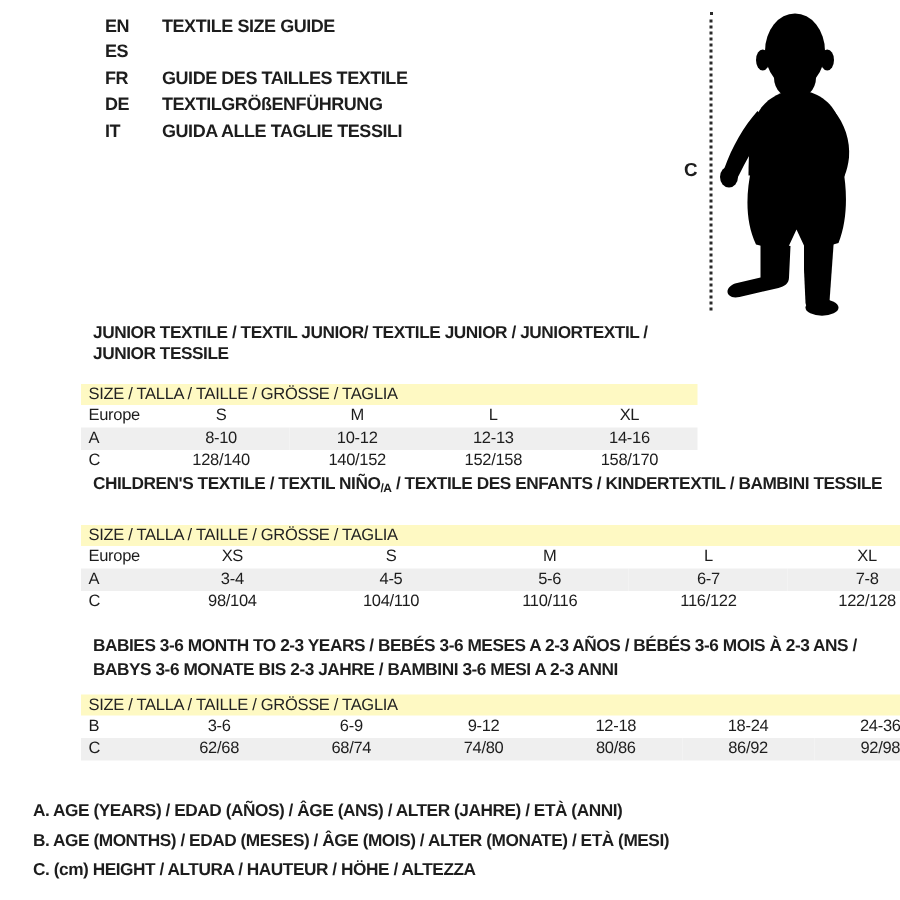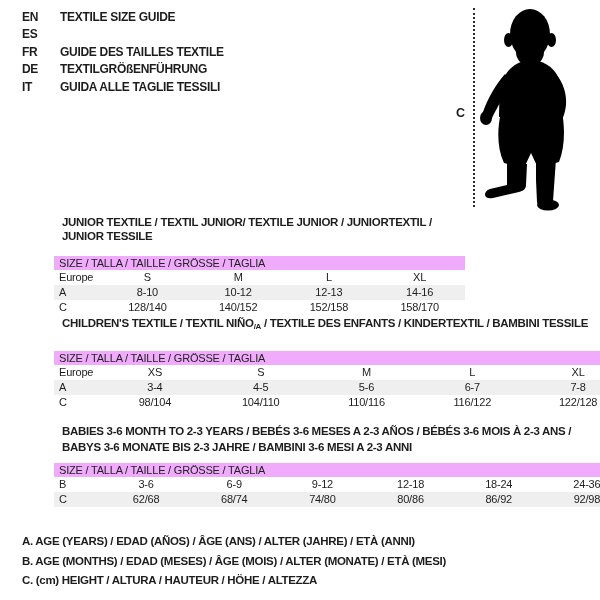--- a/index.html
+++ b/index.html
@@ -6,21 +6,21 @@
   body{
     width:600px;height:600px;background:#ffffff;
     font-family:"Liberation Sans",sans-serif;color:#1d1d1d;
     -webkit-font-smoothing:antialiased;
   }
   .page{position:relative;width:600px;height:600px;overflow:hidden;background:#fff;}
 
   
   .lang-header{position:absolute;left:22px;top:9px;}
   .lang-row{display:flex;line-height:17.4px;font-weight:bold;font-size:12px;letter-spacing:-0.3px;}
-  .lang-code{width:38px;}
+  .lang-code{width:38px;margin-left:48px;}
 
   
   .figure-wrap{position:absolute;left:0;top:0;width:600px;height:220px;}
   .meas-line{position:absolute;left:473px;top:8px;height:199px;width:0;border-left:2px dotted #2a2a2a;}
   .meas-label{position:absolute;left:456px;top:106px;font-weight:bold;font-size:12.5px;}
   .baby-svg{position:absolute;left:478px;top:2px;}
 
   
   .sec{position:absolute;left:14px;margin-left:40px;}
   .sec-junior{top:215px;width:411px;}
@@ -28,21 +28,21 @@
   .sec-babies{top:423px;width:577px;}
   .sec-title{margin:0 0 0 8px;font-size:11.5px;font-weight:bold;line-height:14px;letter-spacing:-0.3px;}
   .sec-babies .sec-title{line-height:16px;}
   .sec-title sub{font-size:8px;vertical-align:-2px;}
   .sec-junior .size-table{margin-top:13px;}
   .sec-children .size-table{margin-top:17px;}
   .sec-babies .size-table{margin-top:8px;}
 
   table.size-table{border-collapse:collapse;table-layout:fixed;width:100%;font-size:11px;letter-spacing:-0.2px;}
   col.c-label{width:48px;}
-  tr.bar td{background:#f0abfc;height:14px;padding:0 0 0 5px;text-align:left;color:#222;line-height:14px;}
+  tr.bar td{background:#fef9c3;height:14px;padding:0 0 0 5px;text-align:left;color:#222;line-height:14px;}
   tr:not(.bar) td{height:15px;line-height:15px;padding:0;text-align:center;vertical-align:middle;}
   tr:not(.bar) td.label{text-align:left;padding-left:5px;}
   tr.bar + tr + tr{background:#efefef;}
 
   
   .footnotes{position:absolute;left:22px;top:532px;font-weight:bold;font-size:11.5px;line-height:19.5px;letter-spacing:-0.3px;}
 </style>
 </head>
 <body>
 

